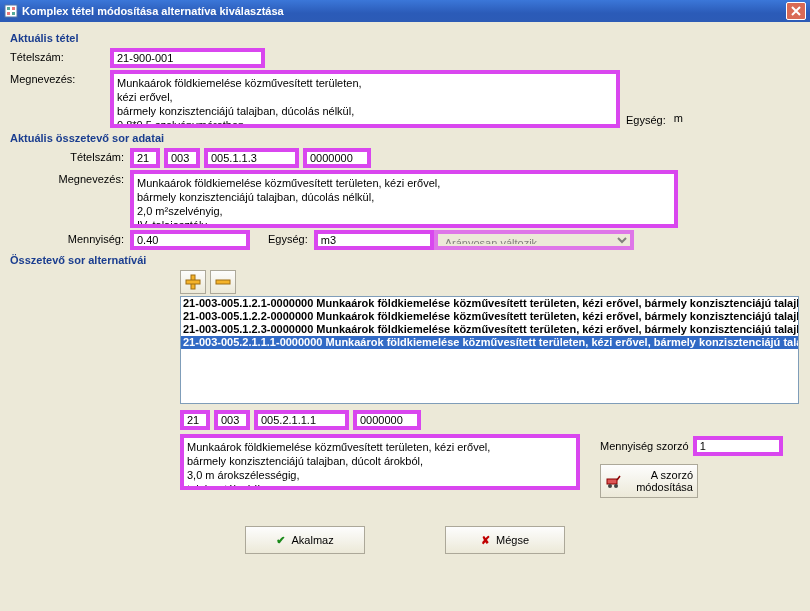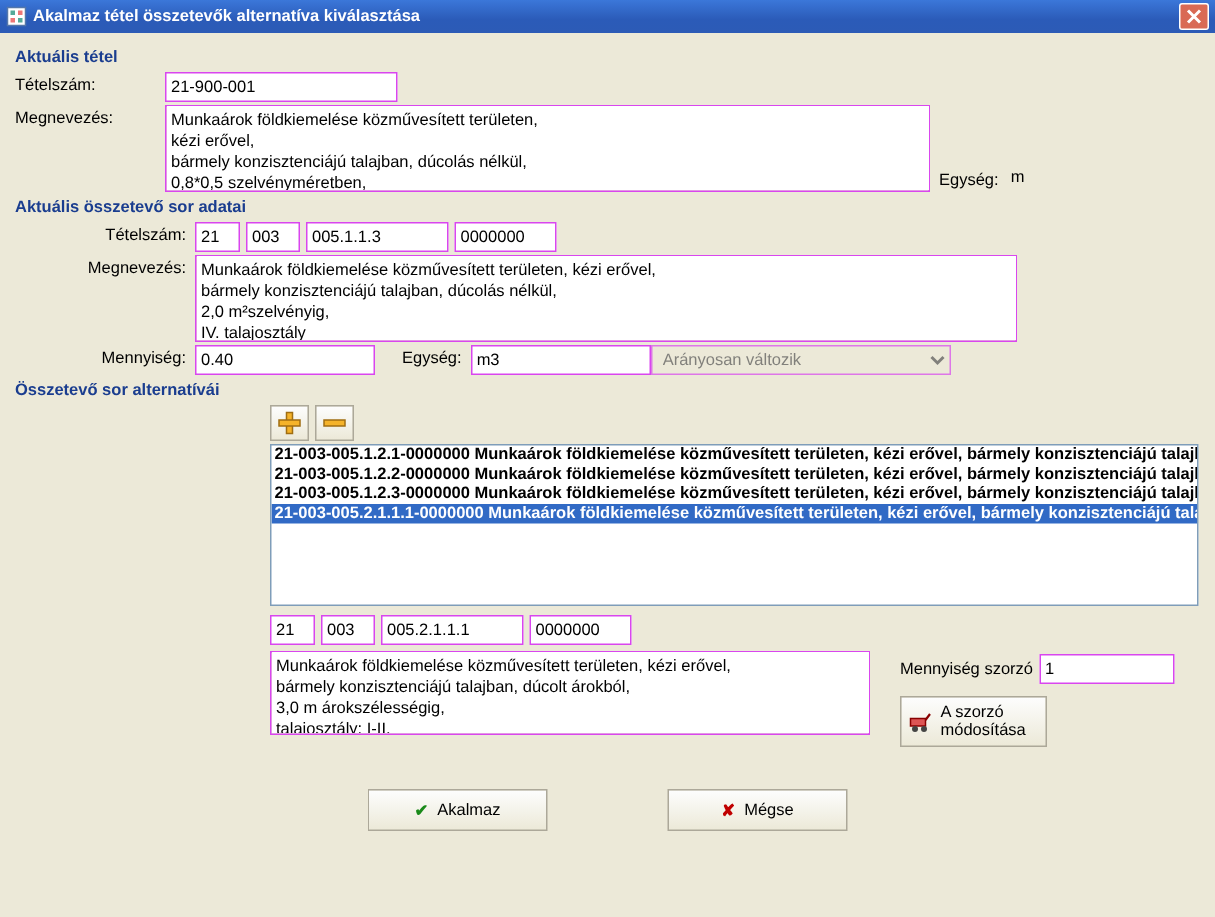--- a/index.html
+++ b/index.html
@@ -39,21 +39,21 @@
   .section-hdr {
     color: #1a3d8f;
     font-weight: bold;
     font-size: 11px;
     margin: 4px 0 4px 0;
   }
   .row { display: flex; align-items: flex-start; margin: 2px 0; }
   .lbl { text-align: left; padding-top: 3px; }
   .lbl-r { text-align: right; padding-top: 3px; padding-right: 6px; }
   input[type=text], textarea, select {
-    border: 1px solid #d946ef;
+    border: 4px solid #d946ef;
     background: #fff;
     font-family: inherit;
     font-size: 11px;
     padding: 2px 3px;
   }
   textarea { resize: none; overflow-y: scroll; line-height: 14px; }
   input[type=text] { height: 20px; }
   select { height: 20px; background: #ece9d8; color:#555; }
 
   .sec1 .row1 .lbl { width: 100px; }
@@ -110,21 +110,21 @@
   .modbtn {
     margin-top: 8px;
     width: 98px; height: 34px;
     border: 1px solid #aca899;
     background: linear-gradient(#fdfdfd,#ece9d8);
     display:flex; align-items:center; gap:4px;
     padding: 0 4px;
     font-size: 11px;
     cursor: default;
   }
-  .modbtn .txt { line-height: 12px; text-align:left; flex:1; }
+  .modbtn .txt { line-height: 12px; text-align:right; flex:1; }
   .btnrow {
     display:flex; justify-content:center; gap:80px;
     margin-top: 28px;
   }
   .mainbtn {
     width: 120px; height: 28px;
     border: 1px solid #aca899;
     background: linear-gradient(#fdfdfd,#ece9d8);
     display:flex; align-items:center; justify-content:center; gap:6px;
     font-size: 11px;
@@ -139,21 +139,21 @@
 <div class="titlebar">
   <span class="app-icon">
     <svg width="14" height="14" viewBox="0 0 14 14">
         <rect x="1" y="1" width="12" height="12" fill="#fff" stroke="#5577aa"></rect>
         <rect x="3" y="3" width="3" height="3" fill="#5a9"></rect>
         <rect x="8" y="3" width="3" height="3" fill="#e77"></rect>
         <rect x="3" y="8" width="3" height="3" fill="#e77"></rect>
         <rect x="8" y="8" width="3" height="3" fill="#5a9"></rect>
       </svg>
   </span>
-  <span class="title">Akalmaz tétel összetevők alternatíva kiválasztása</span>
+  <span class="title">Komplex tétel módosítása alternatíva kiválasztása</span>
   <span class="close">
     <svg width="10" height="10" viewBox="0 0 10 10">
         <path d="M1 1 L9 9 M9 1 L1 9" stroke="#fff" stroke-width="2"></path>
       </svg>
   </span>
 </div>
 
 <div class="body">
 
   <div class="sec1">

